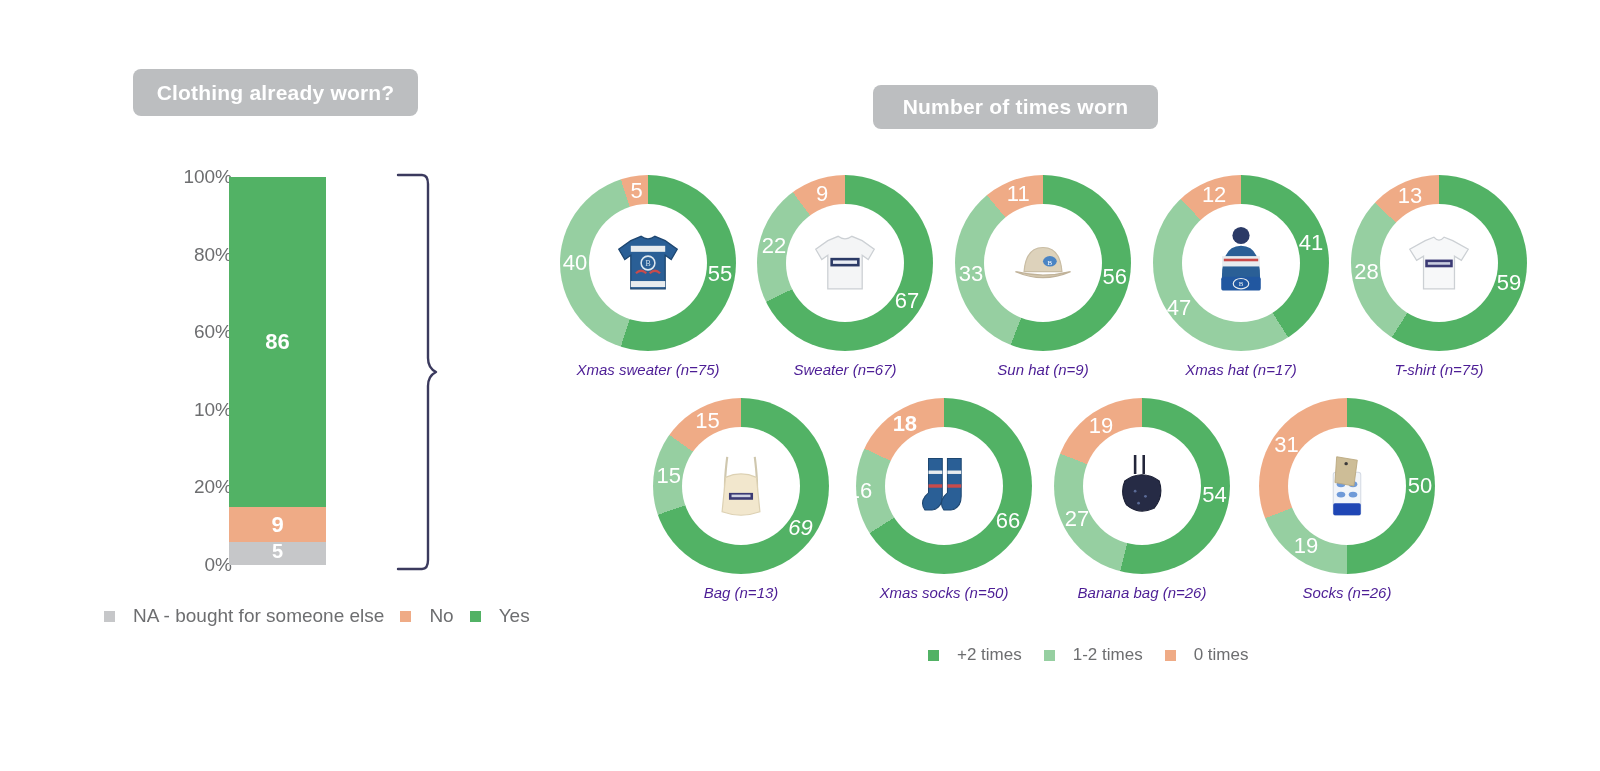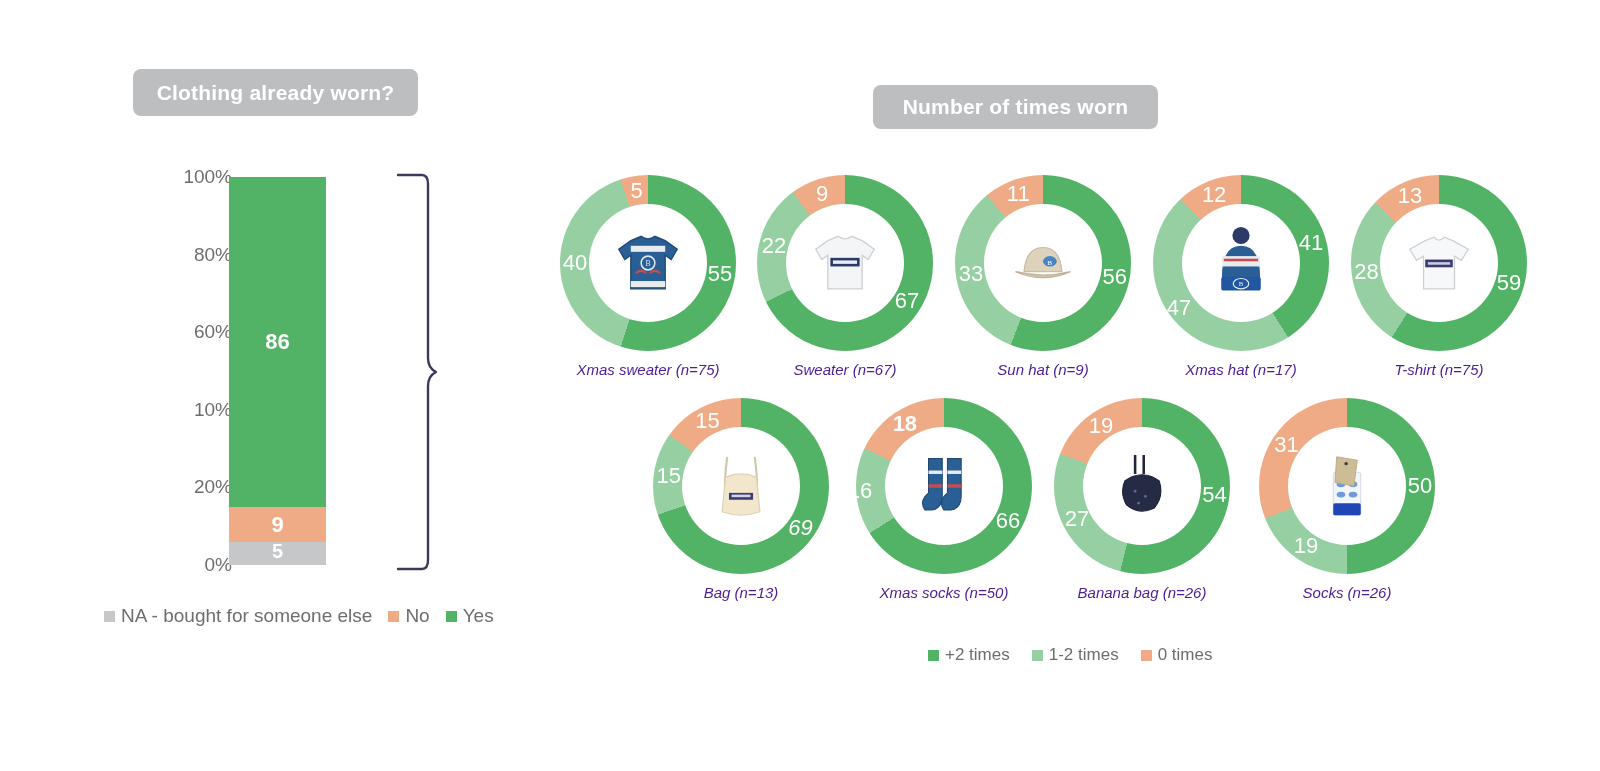--- a/index.html
+++ b/index.html
@@ -83,21 +83,21 @@
     position: absolute;
     left: 104px;
     top: 605px;
     display: flex;
     align-items: center;
     gap: 16px;
     font-size: 19px;
     color: #6d6e70;
     white-space: nowrap;
   }
-  .lg-item { display: flex; align-items: center; gap: 6px; }
+  .lg-item { display: flex; align-items: center; gap: 18px; }
   .lg-swatch { width: 11px; height: 11px; display: inline-block; }
 
   
   .donut-wrap {
     position: absolute;
     width: 190px;
   }
   .donut {
     position: relative;
     width: 176px;

